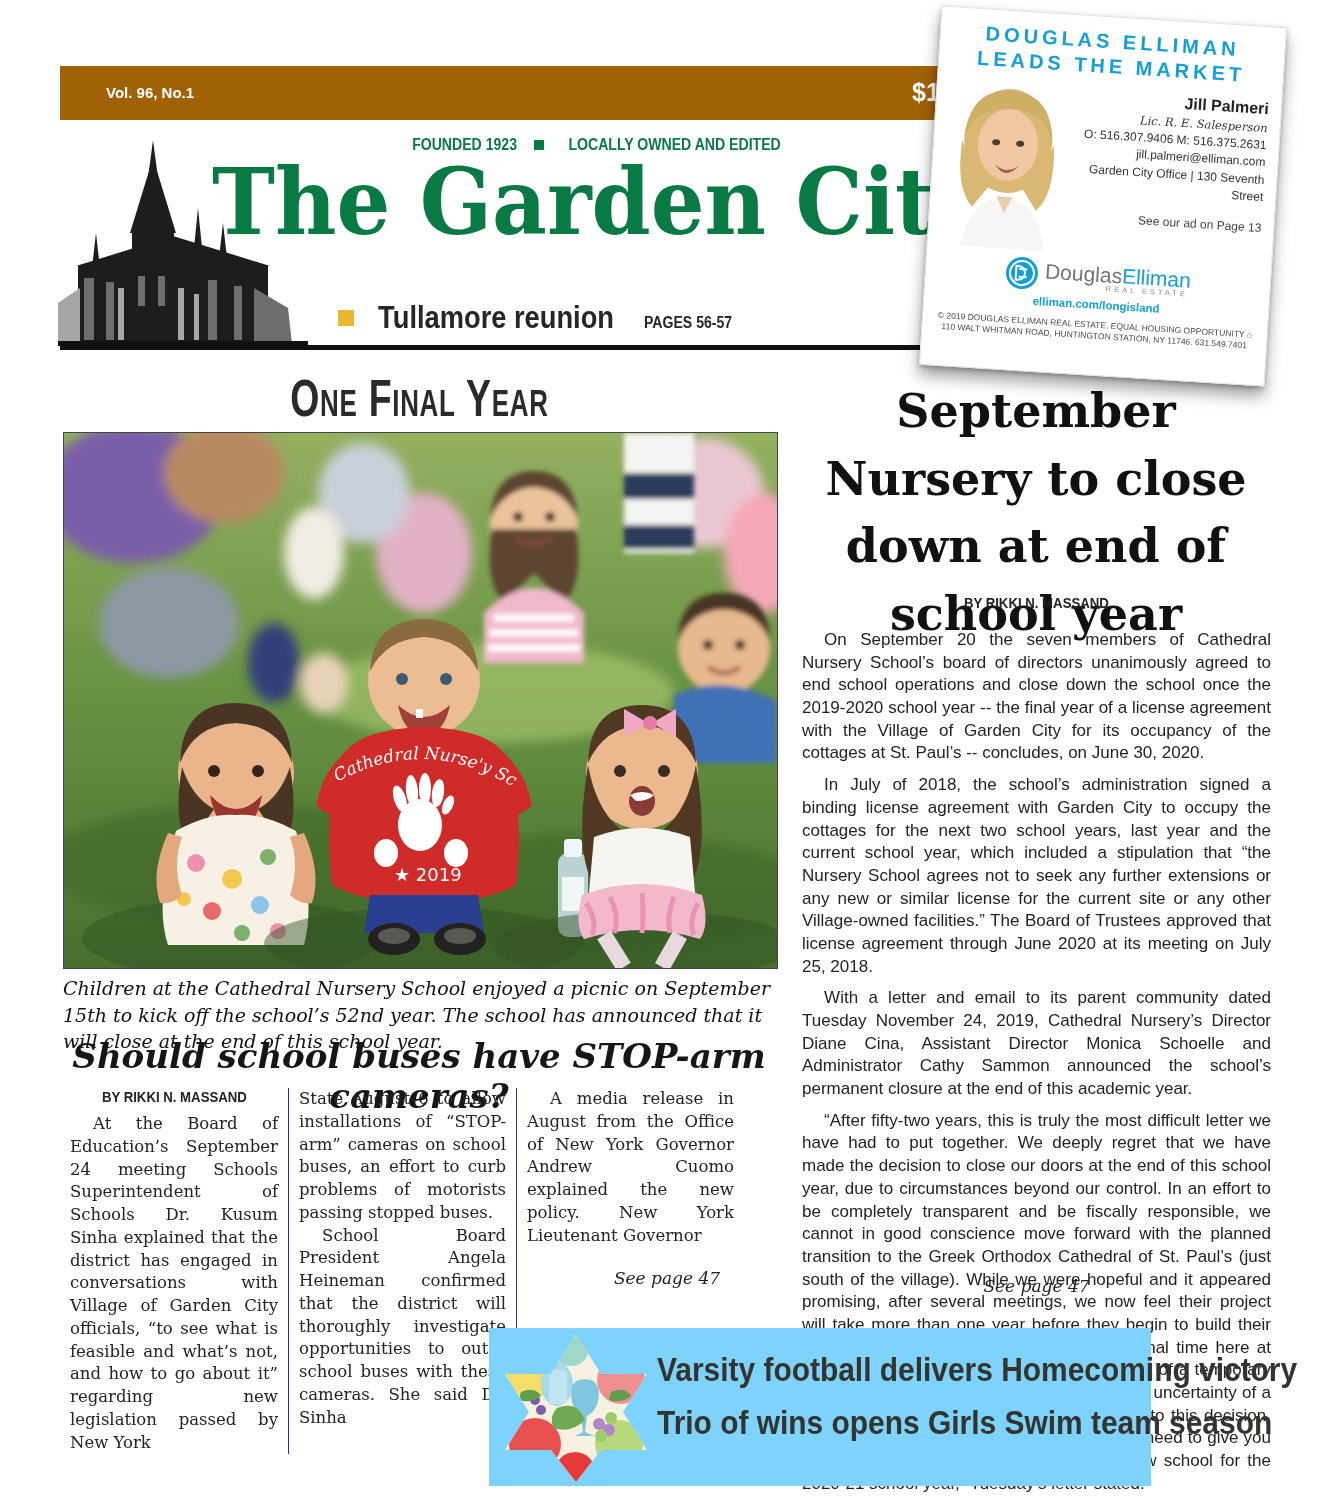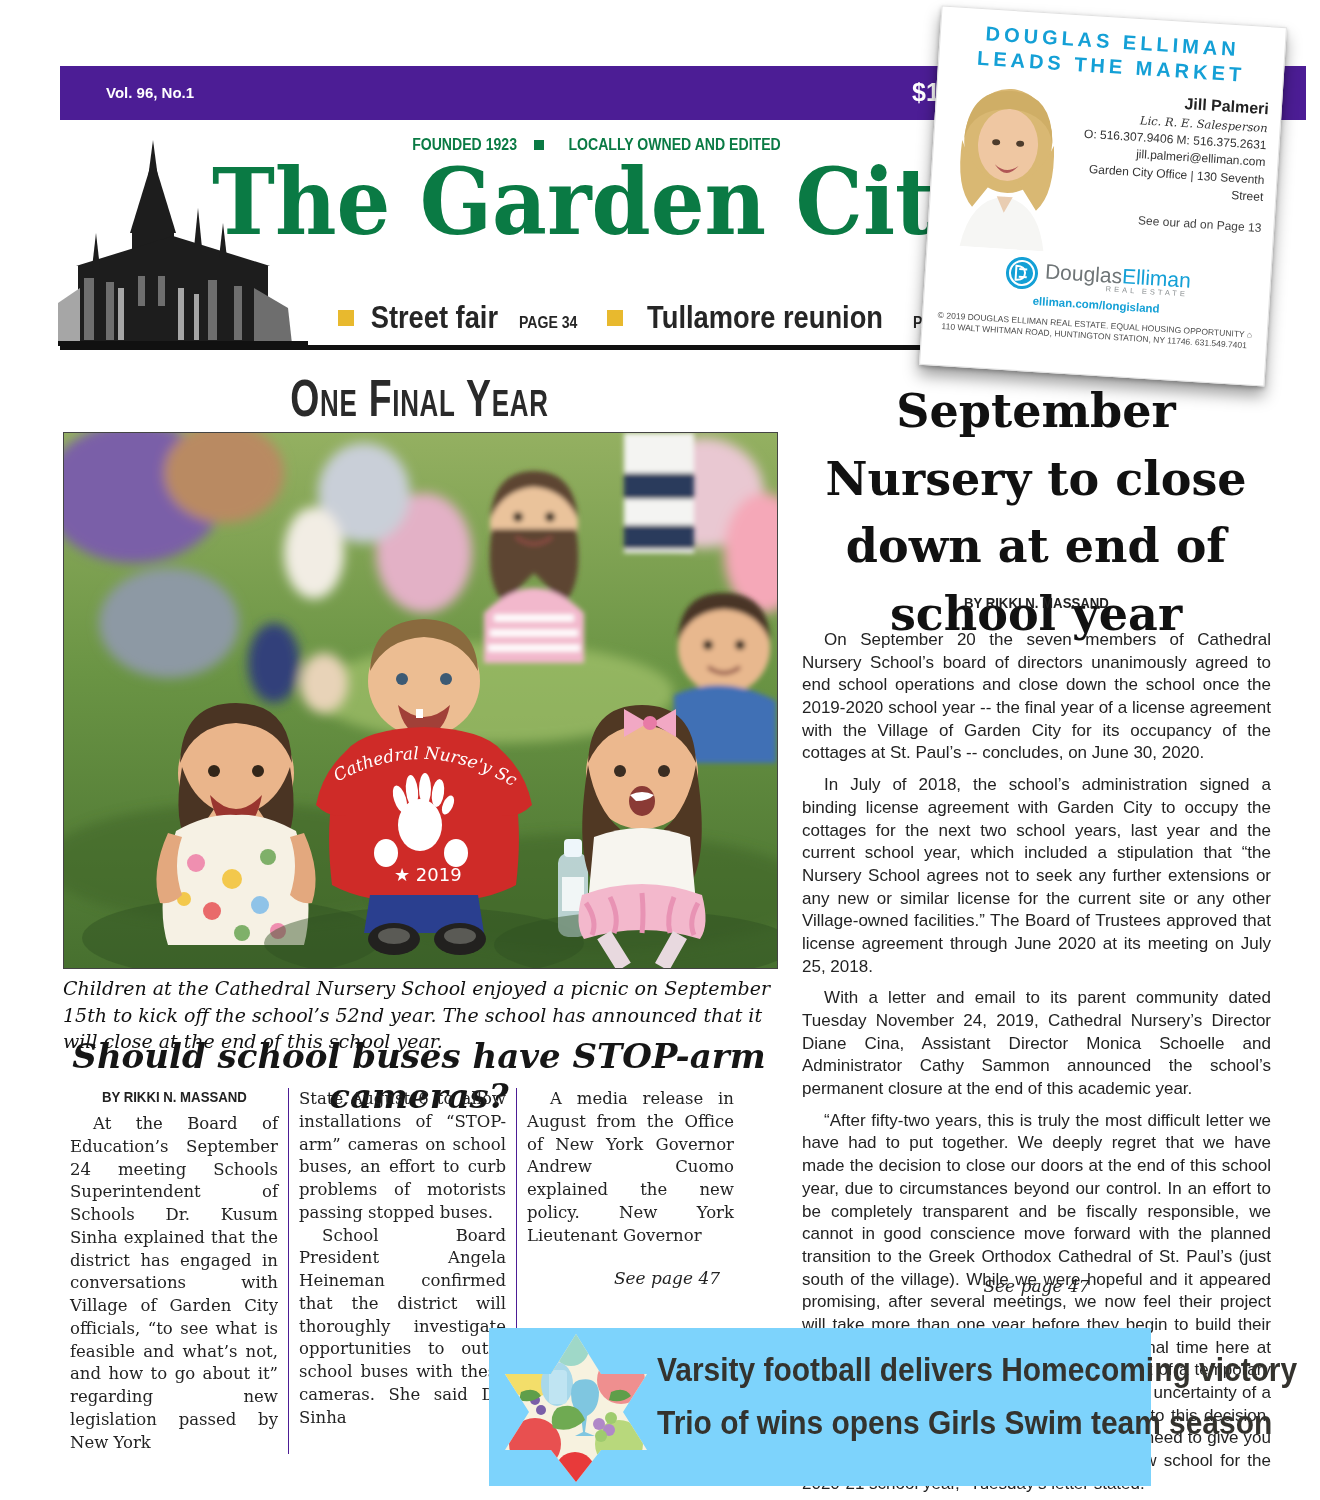--- a/index.html
+++ b/index.html
@@ -3,21 +3,21 @@
 <meta charset="utf-8">
 <style>
   html,body{margin:0;padding:0;background:#ffffff;}
   #page{position:relative;width:1320px;height:1500px;background:#ffffff;overflow:hidden;
         font-family:"Liberation Sans",sans-serif;color:#1c1c1c;}
   .abs{position:absolute;}
   .cond{display:inline-block;transform:scaleX(.88);transform-origin:0 50%;white-space:nowrap;}
   .condc{display:inline-block;transform:scaleX(.88);transform-origin:50% 50%;white-space:nowrap;}
 
   
-  .topbar{left:60px;top:66px;width:1198px;height:54px;background:#4c1d95;color:#fff;padding-left:48px;}
+  .topbar{left:60px;top:66px;width:1198px;height:54px;background:#a16207;color:#fff;}
   .topbar .vol{position:absolute;left:46px;top:18px;font-size:15px;font-weight:bold;}
   .topbar .date{position:absolute;left:375px;top:12px;width:440px;text-align:center;font-size:24px;font-weight:bold;}
   .topbar .price{position:absolute;left:852px;top:12px;font-size:25px;font-weight:bold;}
 
   
   .founded{left:330px;top:136px;width:540px;display:flex;align-items:center;justify-content:center;gap:10px;
            color:#0a7a44;font-weight:bold;font-size:16px;}
   .founded .sq{width:10px;height:10px;background:#0a7a44;}
   .masthead-title{left:212px;top:148px;font-family:"DejaVu Serif",serif;font-weight:bold;
                   font-size:92px;color:#0a7a44;white-space:nowrap;transform:scaleX(.92);transform-origin:0 0;z-index:3;}
@@ -131,25 +131,20 @@
         <rect x="60" y="150" width="6" height="52"></rect>
         <rect x="120" y="150" width="6" height="52"></rect>
         <rect x="136" y="156" width="5" height="46"></rect>
         <polygon points="0,165 22,150 22,206 0,206"></polygon>
       </g>
       <rect x="0" y="203" width="250" height="5" fill="#111"></rect>
     </svg>
   </div>
 
   <div class="abs teasers">
-    <div class="teaser">
-      <span class="tsq"></span>
-      <span class="tlabel"><span class="condc">Street fair</span></span>
-      <span class="tpage"><span class="condc">PAGE 34</span></span>
-    </div>
     <div class="teaser">
       <span class="tsq"></span>
       <span class="tlabel"><span class="condc">Tullamore reunion</span></span>
       <span class="tpage"><span class="condc">PAGES 56-57</span></span>
     </div>
   </div>
 
   <div class="abs blackrule"></div>
 
   <div class="abs adcard">

